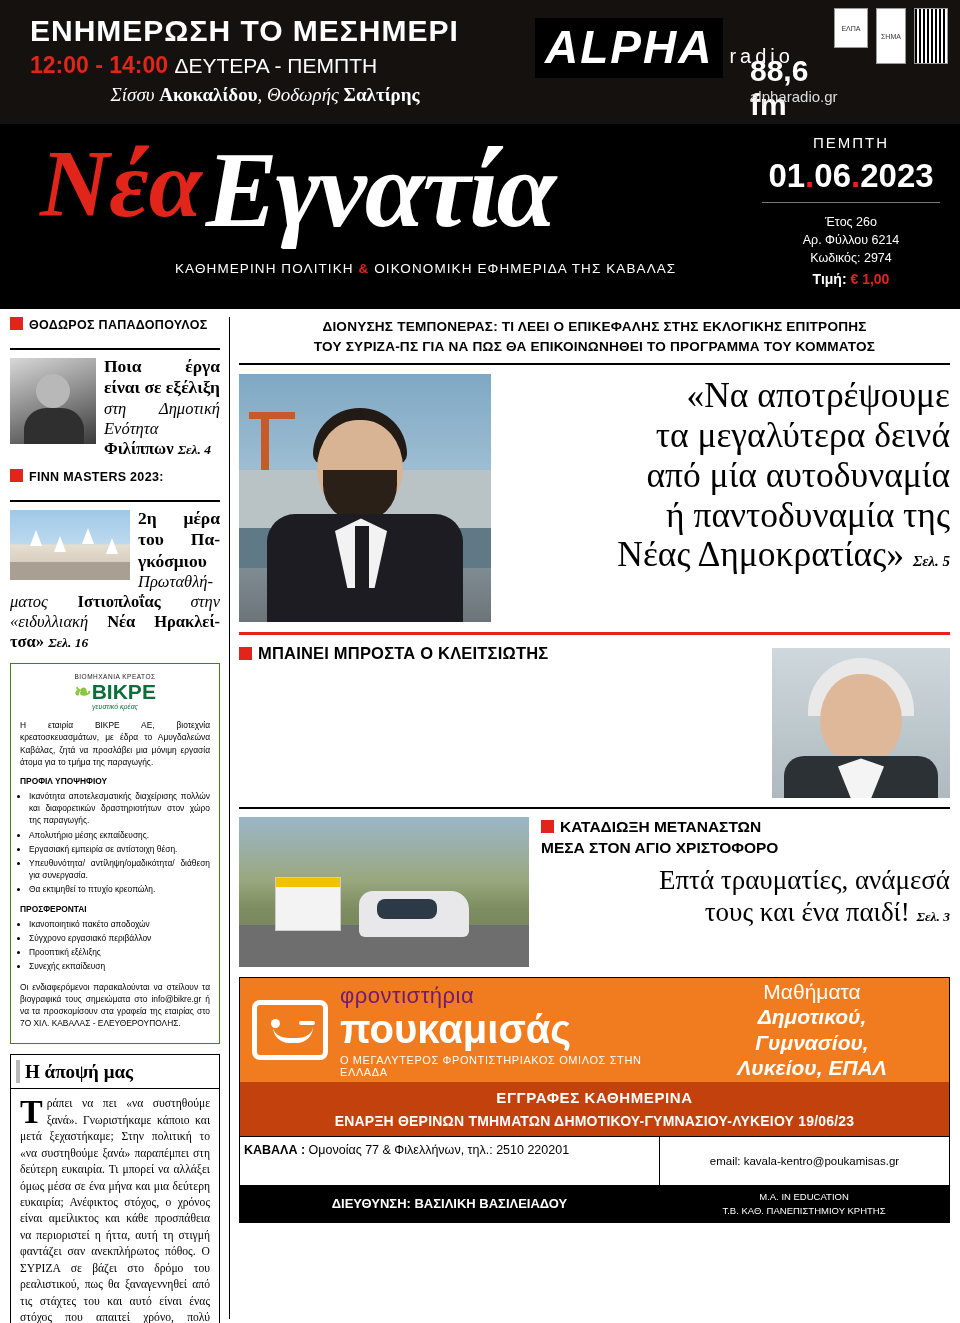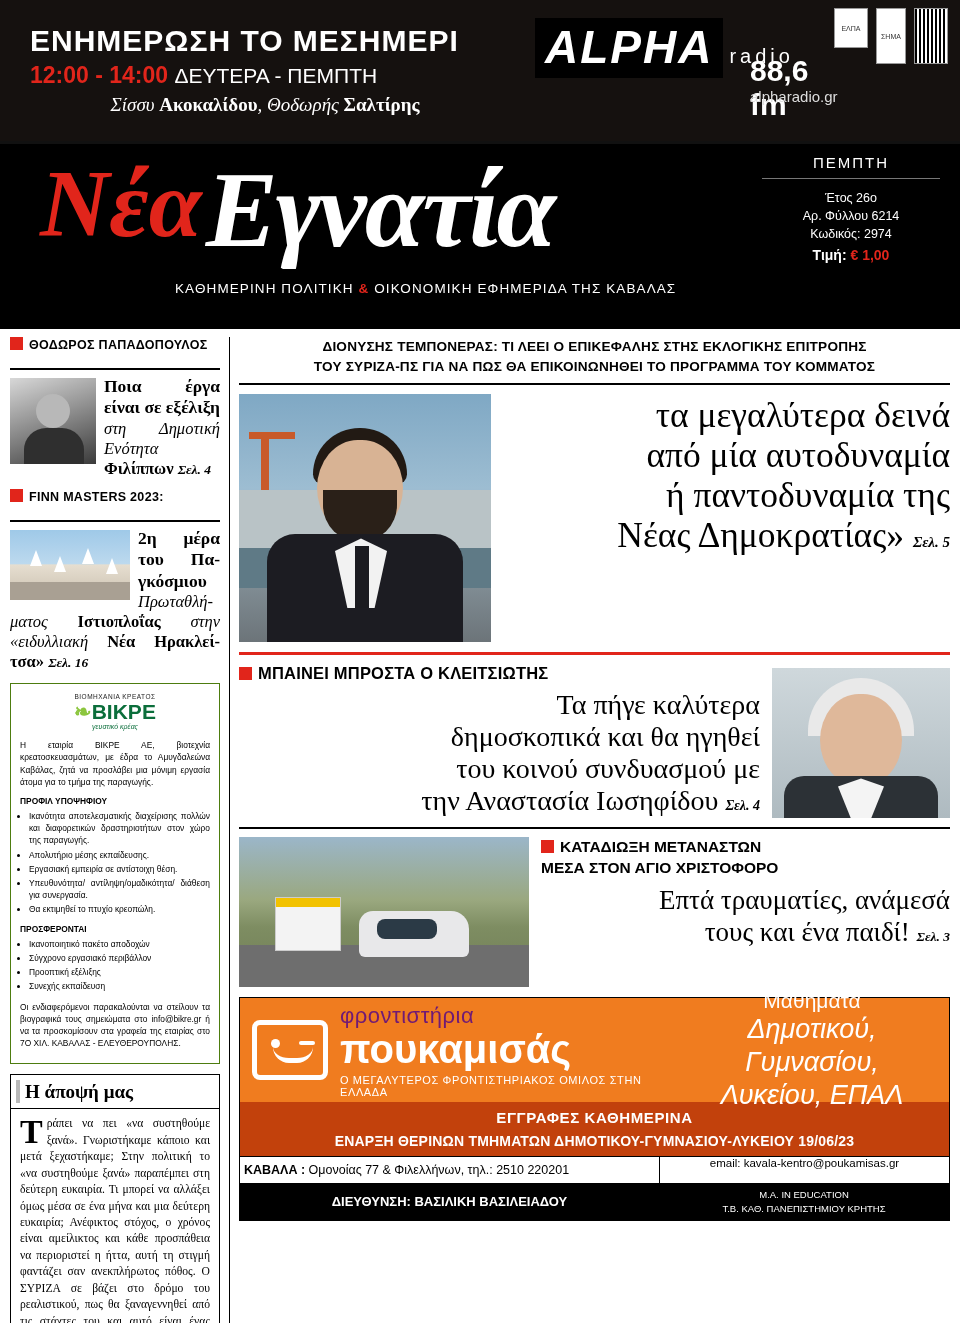--- a/index.html
+++ b/index.html
@@ -9,21 +9,21 @@
     background:#ffffff;
     font-family:"Liberation Serif", serif;
     color:#000;
     overflow:hidden;
   }
   .page { position:relative; width:960px; height:1323px; }
 
   
   .radio-banner {
     position:relative;
-    height:144px;
+    height:124px;
     background:#15110f;
     color:#fff;
     display:flex;
     align-items:center;
     border-bottom:3px solid #111;
   }
   .radio-left { padding-left:30px; width:530px; }
   .radio-title {
     font-family:"Liberation Sans", sans-serif;
     font-weight:bold;
@@ -355,28 +355,28 @@
   }
   .ba-mark .eye{position:absolute;top:14px;left:14px;width:9px;height:9px;border-radius:50%;background:#fff;}
   .ba-mark .eye2{position:absolute;top:16px;left:42px;width:16px;height:4px;border-radius:2px;background:#fff;}
   .ba-mark .smile{position:absolute;bottom:12px;left:16px;width:40px;height:16px;border-bottom:5px solid #fff;border-radius:0 0 22px 22px;}
   .ba-names { flex:1; }
   .ba-l1 { font-family:Liberation Sans, sans-serif; font-size:22px; color:#701a75; letter-spacing:.5px; }
   .ba-l2 { font-family:"Liberation Sans", sans-serif; font-size:40px; font-weight:bold; color:#fff; line-height:1; }
   .ba-tag { font-family:"Liberation Sans", sans-serif; font-size:11px; color:#fff; letter-spacing:.6px; margin-top:5px; }
   .ba-right { width:250px; text-align:center; color:#fff; }
   .ba-r1 { font-family:"Liberation Sans", sans-serif; font-size:21px; }
-  .ba-r2 { font-family:"Liberation Sans", sans-serif; font-size:27px; font-weight:normal; font-style:italic; line-height:1.22; }
+  .ba-r2 { font-family:"Liberation Sans", sans-serif; font-size:21px; font-weight:bold; font-style:italic; line-height:1.22; }
   .ba-black { background:#c2410c; color:#fff; text-align:center; padding:7px 0; }
   .ba-b1 { font-family:"Liberation Sans", sans-serif; font-weight:bold; font-size:15px; letter-spacing:.6px; }
   .ba-b2 { font-family:"Liberation Sans", sans-serif; font-weight:bold; font-size:14px; margin-top:7px; letter-spacing:.2px; }
   .ba-white { background:#fff; color:#000; display:flex; border-top:1px solid #000; }
   .ba-w-left { flex:1; text-align:left; padding:6px 4px; font-family:"Liberation Sans", sans-serif; font-size:12.5px; }
   .ba-w-left b { font-weight:bold; }
-  .ba-w-right { width:290px; border-left:1px solid #000; text-align:center; padding:0 4px; font-family:"Liberation Sans", sans-serif; font-size:11.5px; }
+  .ba-w-right { width:290px; border-left:1px solid #000; text-align:center; padding:18px 4px; font-family:"Liberation Sans", sans-serif; font-size:11.5px; }
   .ba-dir { background:#000; color:#fff; display:flex; align-items:center; }
   .ba-dir-l { flex:1; text-align:center; font-family:"Liberation Sans", sans-serif; font-weight:bold; font-size:13px; padding:7px 0; }
   .ba-dir-r { width:290px; text-align:center; font-family:"Liberation Sans", sans-serif; font-size:9.5px; line-height:1.4; padding:5px 0; }
 </style>
 </head>
 <body>
 
 <div class="page">
 
   <div class="radio-banner">
@@ -404,20 +404,23 @@
 
   <div class="masthead">
     <div class="logo-area">
       <span class="logo-nea">Νέα</span><span class="logo-egnatia">Εγνατία</span>
     </div>
     <div class="masthead-sub">
       <span>ΚΑΘΗΜΕΡΙΝΗ ΠΟΛΙΤΙΚΗ </span><span class="amp">&amp;</span><span> ΟΙΚΟΝΟΜΙΚΗ ΕΦΗΜΕΡΙΔΑ ΤΗΣ ΚΑΒΑΛΑΣ</span>
     </div>
     <div class="masthead-right">
       <div class="md-day">ΠΕΜΠΤΗ</div>
+      <div class="md-date">
+        <span>01</span><span class="dot">.</span><span>06</span><span class="dot">.</span><span>2023</span>
+      </div>
       <div class="md-rule"></div>
       <div class="md-meta">
         <div>Έτος 26ο</div>
         <div>Αρ. Φύλλου 6214</div>
         <div>Κωδικός: 2974</div>
       </div>
       <div class="md-price">
         <span>Τιμή: </span><span class="euro">€ 1,00</span>
       </div>
     </div>
@@ -516,43 +519,36 @@
           <div class="lp-ship"></div>
             <div class="lp-water"></div>
           <div class="lp-hair"></div>
             <div class="lp-head"></div>
             <div class="lp-beard"></div>
           <div class="lp-body"></div>
             <div class="lp-shirt"></div>
             <div class="lp-tie"></div>
         </div>
         <div class="lead-headline">
+          <div>«Να αποτρέψουμε</div>
           <div>τα μεγαλύτερα δεινά</div>
           <div>από μία αυτοδυναμία</div>
           <div>ή παντοδυναμία της</div>
           <div>
             <span>Νέας Δημοκρατίας»</span> <span class="sel">Σελ. 5</span>
           </div>
         </div>
       </div>
 
       <div class="hr-red"></div>
 
       <div class="s2">
         <div class="s2-text">
           <div class="s2-kicker">
             <span class="redsq"></span><span>ΜΠΑΙΝΕΙ ΜΠΡΟΣΤΑ Ο ΚΛΕΙΤΣΙΩΤΗΣ</span>
-          </div>
-          <div class="s2-head">
-            <div>Τα πήγε καλύτερα</div>
-            <div>δημοσκοπικά και θα ηγηθεί</div>
-            <div>του κοινού συνδυασμού με</div>
-            <div>
-              <span>την Αναστασία Ιωσηφίδου</span> <span class="sel">Σελ. 4</span>
-            </div>
           </div>
         </div>
         <div class="s2-photo">
           <div class="s2-hair"></div>
             <div class="s2-face"></div>
           <div class="s2-suit"></div>
             <div class="s2-collar"></div>
         </div>
       </div>
 

